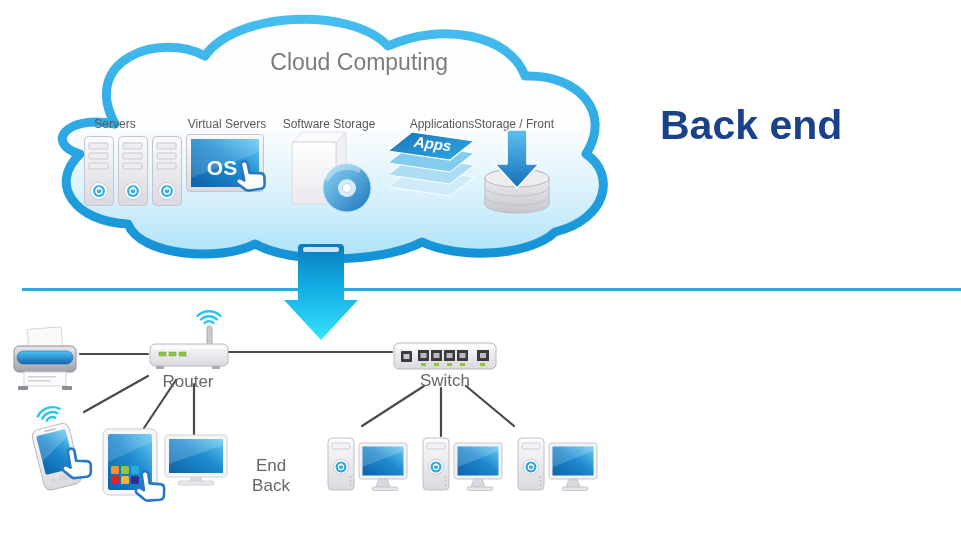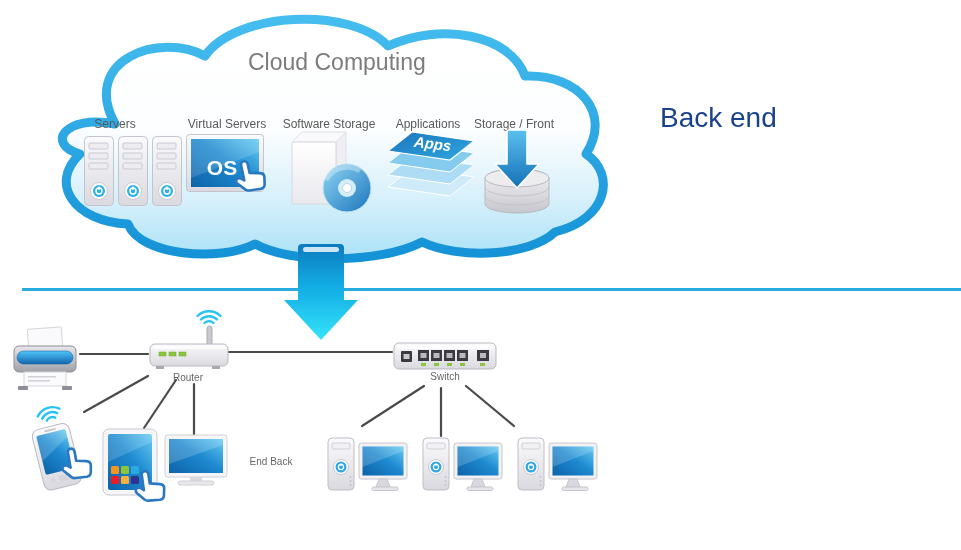--- a/index.html
+++ b/index.html
@@ -1,24 +1,24 @@
 <!DOCTYPE html>
 <html><head>
 <meta charset="utf-8">
 <style>
   html,body{margin:0;padding:0;background:#fff;}
   .stage{position:relative;width:961px;height:550px;background:#fff;overflow:hidden;
          font-family:"Liberation Sans",sans-serif;}
   .abs{position:absolute;}
-  .cloud-title{position:absolute;left:248px;top:49px;width:200px;text-align:left;
+  .cloud-title{position:absolute;left:248px;top:49px;width:200px;text-align:right;
                font-size:23px;color:#7C7C7C;}
   .cloud-label{position:absolute;top:117px;width:110px;text-align:center;
                font-size:12px;color:#595959;}
-  .section-label{position:absolute;font-size:28px;font-weight:normal;color:#1A428A;}
-  .net-label{position:absolute;text-align:center;font-size:10px;color:#666;}
+  .section-label{position:absolute;font-size:41px;font-weight:bold;color:#1A428A;}
+  .net-label{position:absolute;text-align:center;font-size:17px;color:#666;}
   .divider{position:absolute;left:22px;top:288px;width:939px;height:3px;background:#29ABE2;z-index:1;}
   svg{display:block;}
   svg text{font-family:"Liberation Sans",sans-serif;}
 </style>
 </head>
 <body>
 
 <div class="stage">
 
   <svg width="0" height="0" style="position:absolute" aria-hidden="true">
@@ -120,21 +120,21 @@
              C560 70 592 110 566 150 C596 170 588 215 535 228 C510 252 440 256 402 238
              C360 260 270 260 235 240 C200 258 120 252 108 220 C55 218 28 180 60 150
              C25 140 45 110 95 120 Z" fill="url(#g-cloud)" stroke="url(#g-cloudStroke)" stroke-width="9" stroke-linejoin="round"></path>
   </svg>
 
   <div class="cloud-title">Cloud Computing</div>
 
   <div class="cloud-label" style="left:60px">Servers</div>
   <div class="cloud-label" style="left:172px">Virtual Servers</div>
   <div class="cloud-label" style="left:274px">Software Storage</div>
-  <div class="cloud-label" style="left:373px">Applications</div>
+  <div class="cloud-label" style="left:387px">Applications</div>
   <div class="cloud-label" style="left:459px">Storage / Front</div>
 
   <svg class="abs" style="left:84px;top:136px;z-index:2" width="100" height="78" viewBox="0 0 100 78">
     <use href="#server-tower"></use>
     <use href="#server-tower" transform="translate(34,0)"></use>
     <use href="#server-tower" transform="translate(68,0)"></use>
   </svg>
 
   <svg class="abs" style="left:186px;top:134px;z-index:2" width="86" height="78" viewBox="0 0 86 78">
     <rect x="0.5" y="0.5" width="77" height="57" rx="3" fill="url(#g-metal)" stroke="#C4C4CA"></rect>

